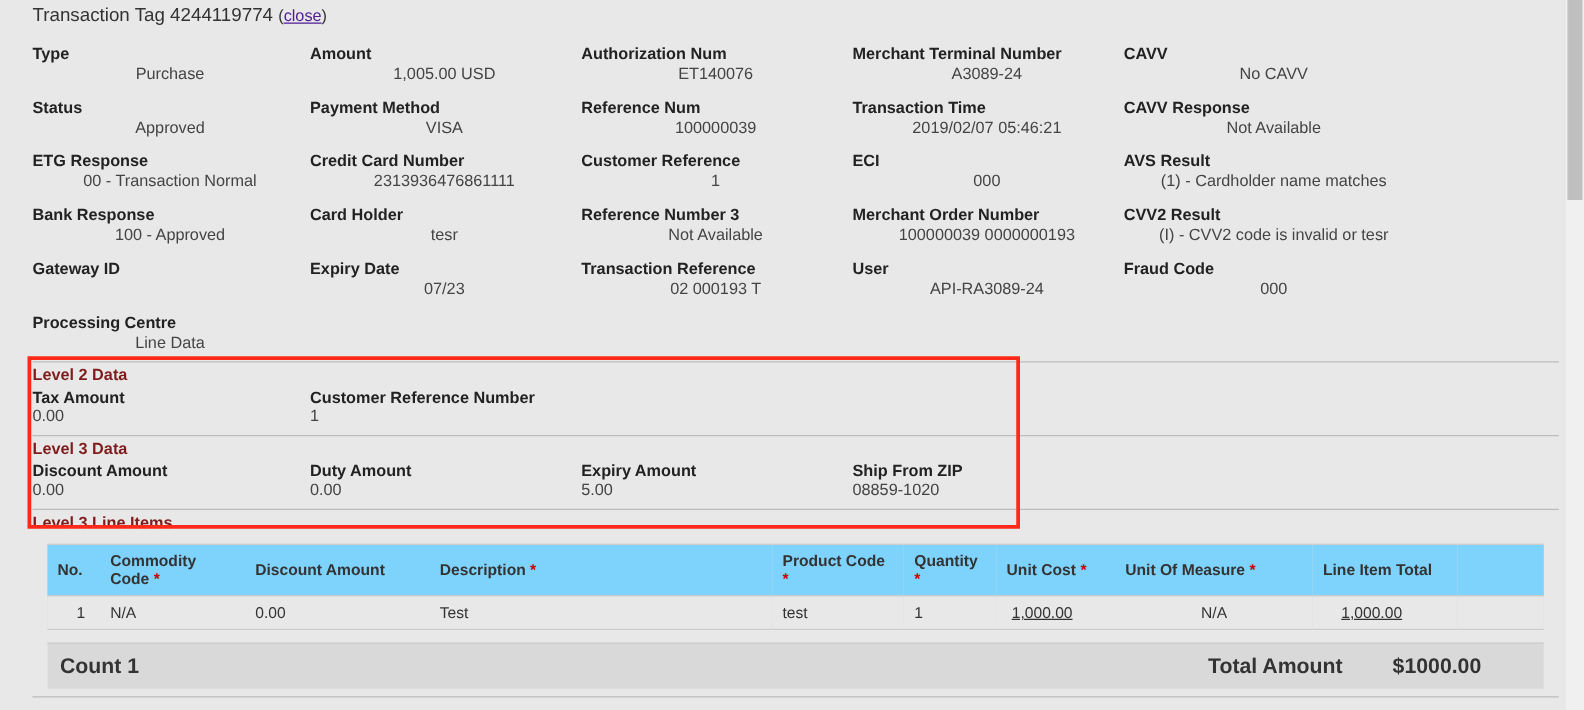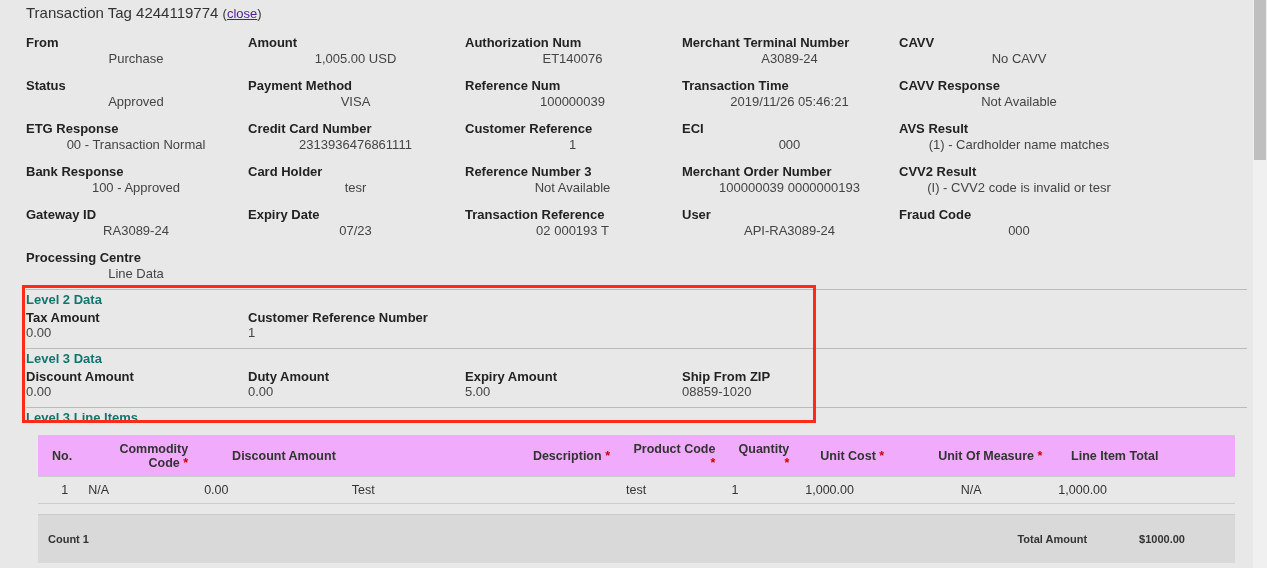--- a/index.html
+++ b/index.html
@@ -39,21 +39,21 @@
       color: #444;
       margin-top: 1px;
       text-align: center;
     }
     hr.sep {
       border: none;
       border-top: 1px solid #bbb;
       margin: 8px 0 2px 0;
     }
     .section-title {
-      color: #0f766e;
+      color: #7f1d1d;
       font-weight: bold;
       font-size: 13px;
       margin-top: 2px;
       margin-bottom: 3px;
     }
     .l2-grid {
       display: grid;
       grid-template-columns: 220px 400px;
       gap: 0 2px;
     }
@@ -72,46 +72,45 @@
     }
     .box-wrap { position: relative; }
     table.items {
       width: 100%;
       border-collapse: collapse;
       margin-top: 10px;
       background: #d9d9d9;
       font-size: 12.5px;
     }
     table.items th {
-      background: #f0abfc;
+      background: #7dd3fc;
       border: 1px solid #ccc;
       border-left: none;
       border-right: none;
       padding: 6px 8px;
       font-weight: bold;
       color: #333;
-      text-align: right;
+      text-align: left;
     }
     table.items td {
       background: #e8e8e8;
       padding: 6px 8px;
       border-top: 1px solid #ccc;
       border-bottom: 1px solid #ccc;
     }
     table.items td:first-child { text-align: right; padding-right: 12px; }
     .req { color: #c00; }
     .footer-row {
       display: flex;
-      padding: 18px 10px;
+      padding: 8px 10px;
       background: #d9d9d9;
       border-top: 1px solid #ccc;
-      font-size: 11px;
+      font-size: 17px;
       width: 100%;
       margin-top: 0;
-      gap: 12px;
     }
     .footer-row .fl { font-weight: bold; }
     .footer-spacer { flex: 1; }
     .ta-lbl { font-weight: bold; margin-right: 40px; }
     .ta-val { font-weight: bold; margin-right: 40px; }
     .scroll-track {
       position: fixed;
       right: 0;
       top: 0;
       width: 14px;
@@ -130,36 +129,36 @@
     .col-no { width: 40px; }
     .col-cc { width: 110px; }
     .col-da { width: 140px; }
     .col-desc { width: 260px; }
     .col-pc { width: 100px; }
     .col-qty { width: 70px; }
     .col-uc { width: 90px; text-align:right;}
     .col-um { width: 150px; }
     .col-lt { width: 110px; text-align:right;}
     .col-empty { width: 65px; }
-    .td-r { text-align: left; padding-right: 30px !important; }
+    .td-r { text-align: center; padding-right: 30px !important; text-decoration: underline; }
     .items-wrap { padding: 0 12px 0 12px; }
   </style>
 </head>
 <body>
 
 <div class="container">
   <div class="header">
     <span>Transaction Tag</span>
     <span>4244119774</span>
     <span class="paren">(</span><a class="close-link">close</a><span class="paren">)</span>
   </div>
 
   <div class="grid">
     <div class="field">
-        <div class="label">From</div>
+        <div class="label">Type</div>
         <div class="value">Purchase</div>
       </div>
     <div class="field">
         <div class="label">Amount</div>
         <div class="value">1,005.00 USD</div>
       </div>
     <div class="field">
         <div class="label">Authorization Num</div>
         <div class="value">ET140076</div>
       </div>
@@ -179,21 +178,21 @@
     <div class="field">
         <div class="label">Payment Method</div>
         <div class="value">VISA</div>
       </div>
     <div class="field">
         <div class="label">Reference Num</div>
         <div class="value">100000039</div>
       </div>
     <div class="field">
         <div class="label">Transaction Time</div>
-        <div class="value">2019/11/26 05:46:21</div>
+        <div class="value">2019/02/07 05:46:21</div>
       </div>
     <div class="field">
         <div class="label">CAVV Response</div>
         <div class="value">Not Available</div>
       </div>
 
     <div class="field">
         <div class="label">ETG Response</div>
         <div class="value">00 - Transaction Normal</div>
       </div>
@@ -230,21 +229,20 @@
         <div class="label">Merchant Order Number</div>
         <div class="value">100000039 0000000193</div>
       </div>
     <div class="field">
         <div class="label">CVV2 Result</div>
         <div class="value">(I) - CVV2 code is invalid or tesr</div>
       </div>
 
     <div class="field">
         <div class="label">Gateway ID</div>
-        <div class="value">RA3089-24</div>
       </div>
     <div class="field">
         <div class="label">Expiry Date</div>
         <div class="value">07/23</div>
       </div>
     <div class="field">
         <div class="label">Transaction Reference</div>
         <div class="value">02 000193 T</div>
       </div>
     <div class="field">

